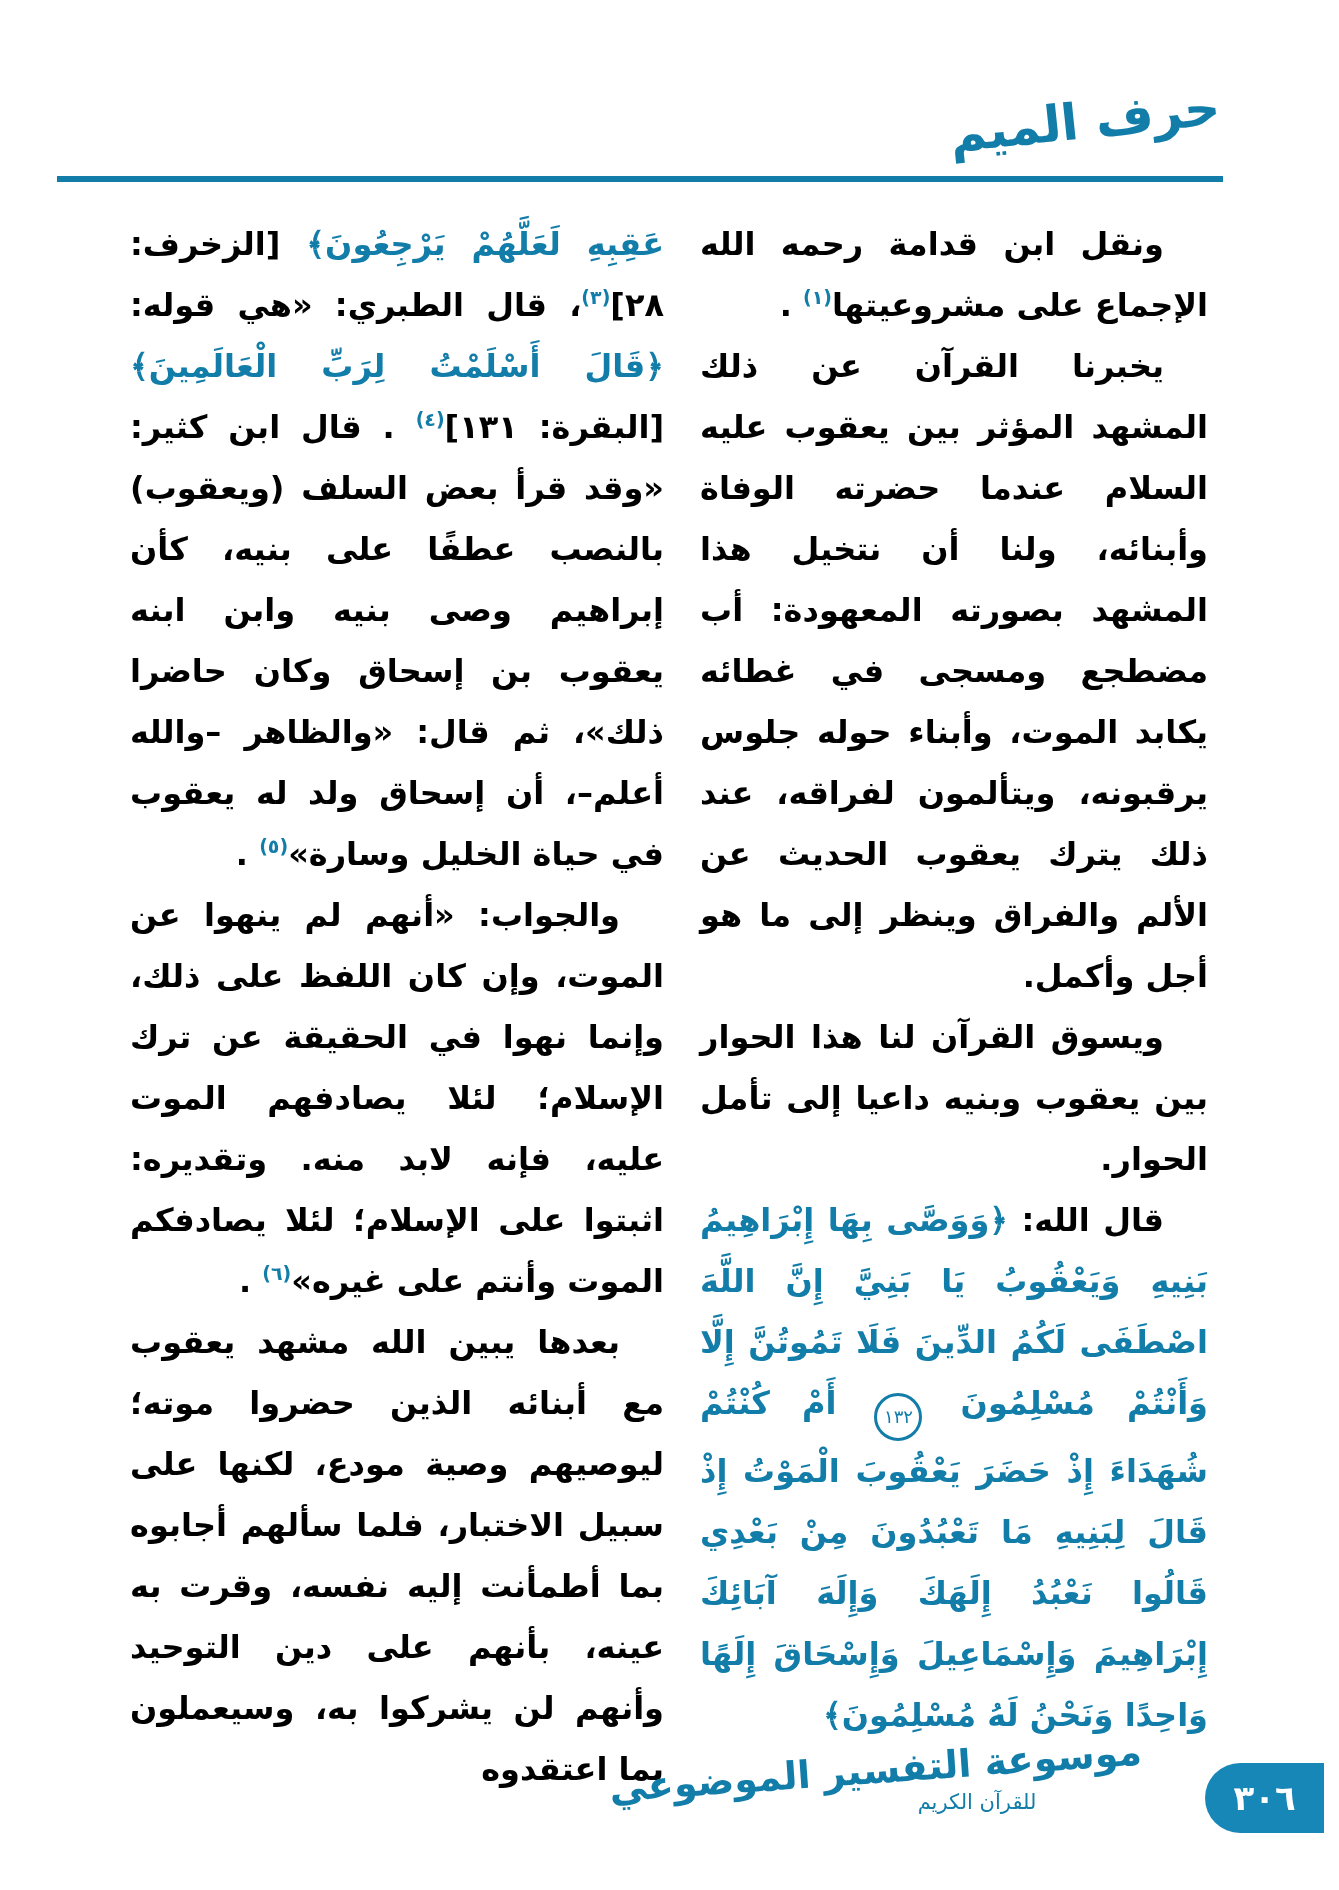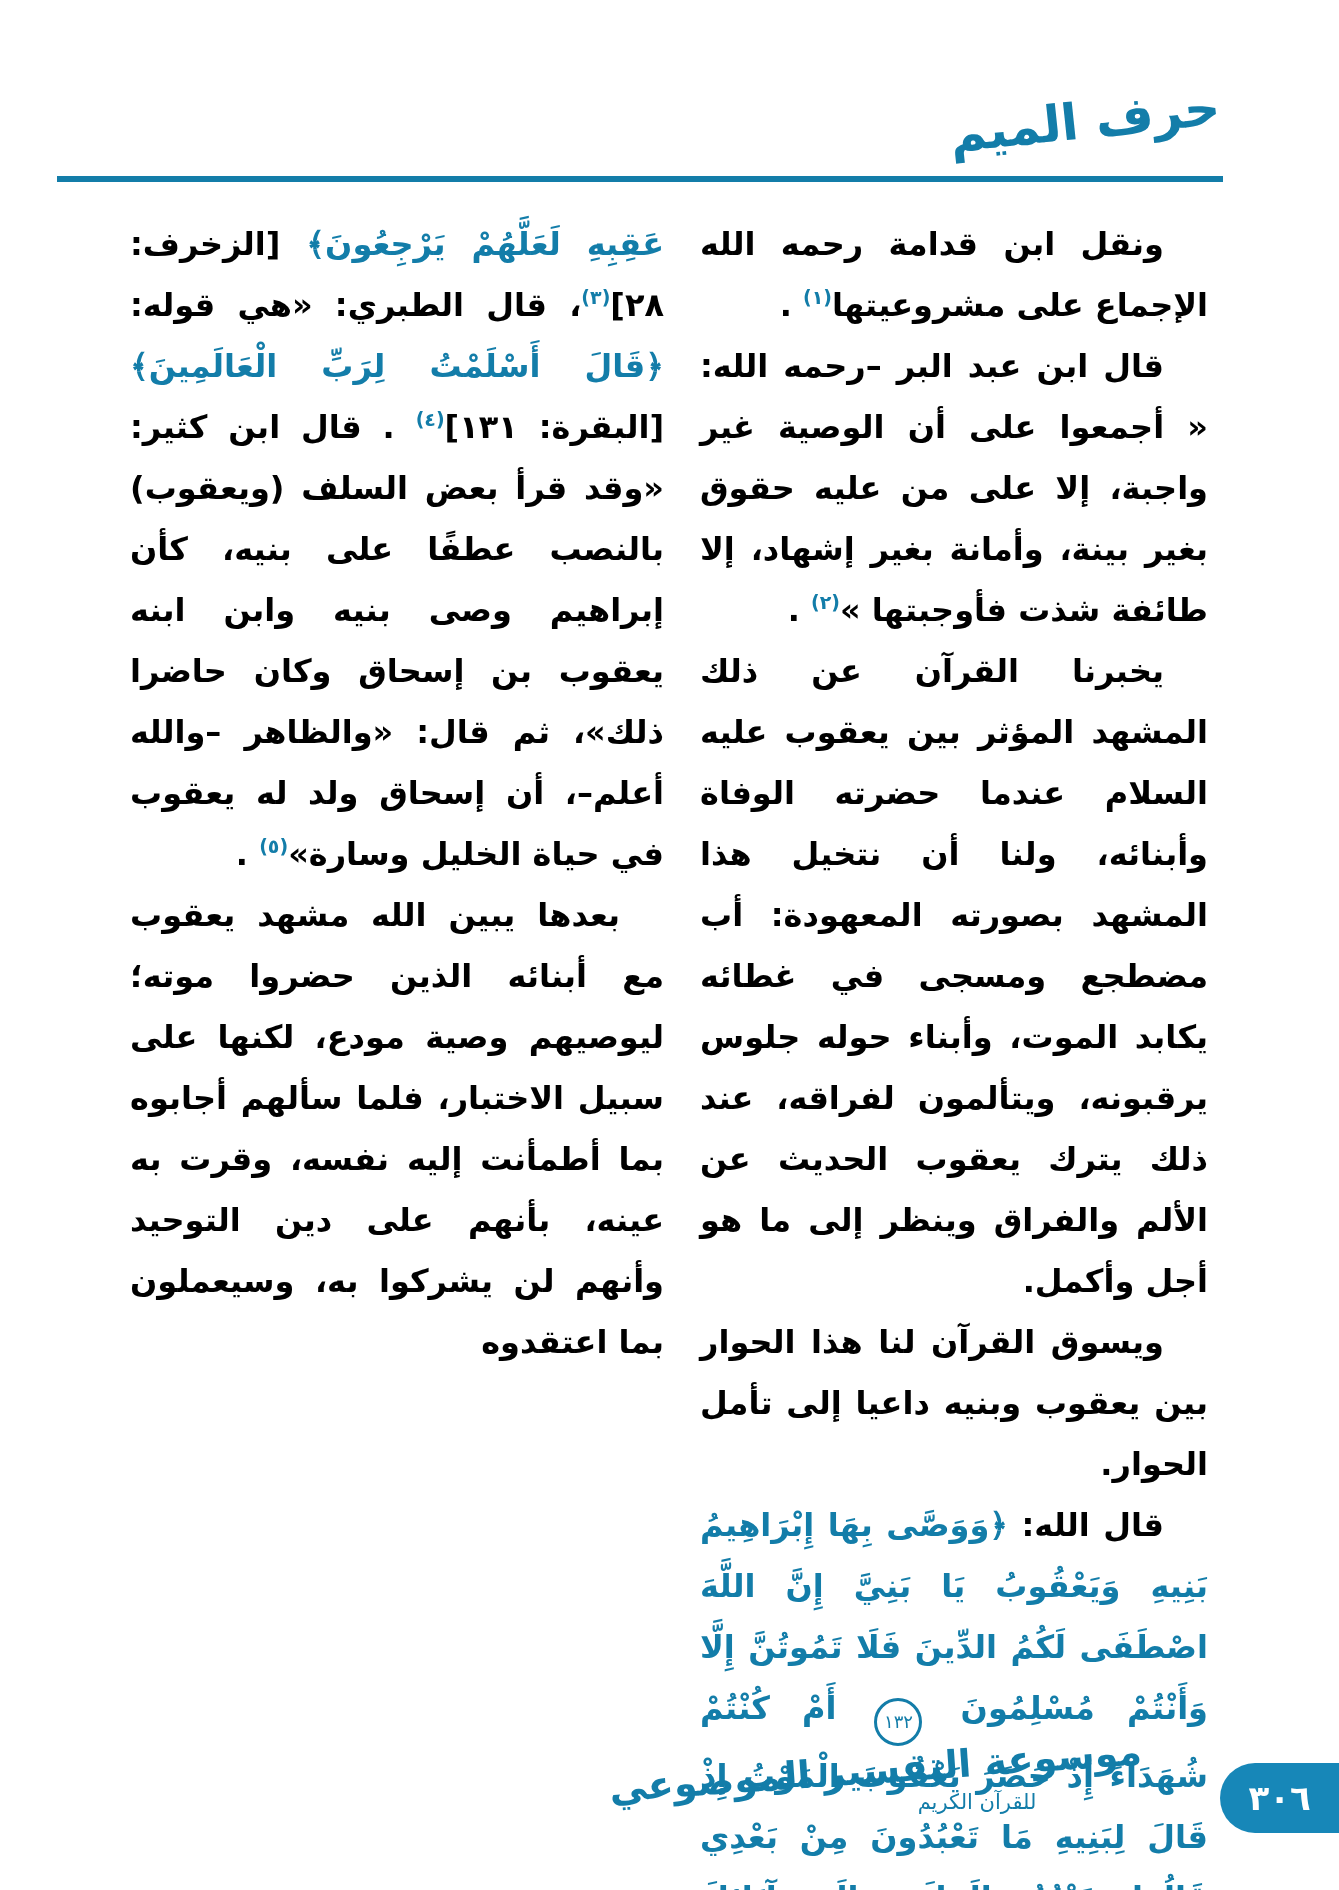--- a/index.html
+++ b/index.html
@@ -62,52 +62,52 @@
     text-indent:0;
   }
   
   .footer-logo{
     position:absolute;top:1742px;left:812px;width:330px;
     text-align:center;color:var(--accent);line-height:1.15;
   }
   .logo-line1{font-size:38px;font-weight:bold;transform:rotate(-4deg);white-space:nowrap;}
   .logo-line2{font-size:21px;font-weight:normal;margin-top:4px;}
   .page-badge{
-    position:absolute;top:1763px;right:0;width:119px;height:70px;
+    position:absolute;top:1763px;right:15px;width:119px;height:70px;
     background:var(--badge);
     border-radius:35px 0 0 35px;
     display:flex;align-items:center;justify-content:center;
     color:#fff;font-size:34px;font-weight:bold;
   }
 </style>
 </head>
 <body>
 
 <div class="page">
 
   <div class="section-title">حرف الميم</div>
   <div class="header-rule"></div>
 
   <div class="columns">
 
     <div class="column col-right">
       <div>
         <p class="para indent"><span class="run-n">ونقل ابن قدامة رحمه الله الإجماع على مشروعيتها</span><span class="run-m">(١)</span><span class="run-n"> .</span></p>
-        <p class="para indent"><span class="run-n">قال ابن عبد البر –رحمه الله: « أجمعوا على أن الوصية غير واجبة، إلا على من عليه حقوق بغير بينة، وأمانة بغير إشهاد، إلا طائفة شذت فأوجبتها »</span><span class="run-m">(٢)</span><span class="run-n"> .</span></p>
         <p class="para indent"><span class="run-n">يخبرنا القرآن عن ذلك المشهد المؤثر بين يعقوب عليه السلام عندما حضرته الوفاة وأبنائه، ولنا أن نتخيل هذا المشهد بصورته المعهودة: أب مضطجع ومسجى في غطائه يكابد الموت، وأبناء حوله جلوس يرقبونه، ويتألمون لفراقه، عند ذلك يترك يعقوب الحديث عن الألم والفراق وينظر إلى ما هو أجل وأكمل.</span></p>
         <p class="para indent"><span class="run-n">ويسوق القرآن لنا هذا الحوار بين يعقوب وبنيه داعيا إلى تأمل الحوار.</span></p>
         <p class="para indent"><span class="run-n">قال الله: </span><span class="run-q">﴿وَوَصَّى بِهَا إِبْرَاهِيمُ بَنِيهِ وَيَعْقُوبُ يَا بَنِيَّ إِنَّ اللَّهَ اصْطَفَى لَكُمُ الدِّينَ فَلَا تَمُوتُنَّ إِلَّا وَأَنْتُمْ مُسْلِمُونَ </span><span class="run-a">١٣٢</span><span class="run-q"> أَمْ كُنْتُمْ شُهَدَاءَ إِذْ حَضَرَ يَعْقُوبَ الْمَوْتُ إِذْ قَالَ لِبَنِيهِ مَا تَعْبُدُونَ مِنْ بَعْدِي قَالُوا نَعْبُدُ إِلَهَكَ وَإِلَهَ آبَائِكَ إِبْرَاهِيمَ وَإِسْمَاعِيلَ وَإِسْحَاقَ إِلَهًا وَاحِدًا وَنَحْنُ لَهُ مُسْلِمُونَ﴾</span></p>
 
       </div>
 
     </div>
 
     <div class="column col-left">
       <div>
         <p class="para"><span class="run-q">عَقِبِهِ لَعَلَّهُمْ يَرْجِعُونَ﴾</span><span class="run-n"> [الزخرف: ٢٨]</span><span class="run-m">(٣)</span><span class="run-n">، قال الطبري: «هي قوله: </span><span class="run-q">﴿قَالَ أَسْلَمْتُ لِرَبِّ الْعَالَمِينَ﴾</span><span class="run-n"> [البقرة: ١٣١]</span><span class="run-m">(٤)</span><span class="run-n"> . قال ابن كثير: «وقد قرأ بعض السلف (ويعقوب) بالنصب عطفًا على بنيه، كأن إبراهيم وصى بنيه وابن ابنه يعقوب بن إسحاق وكان حاضرا ذلك»، ثم قال: «والظاهر –والله أعلم–، أن إسحاق ولد له يعقوب في حياة الخليل وسارة»</span><span class="run-m">(٥)</span><span class="run-n"> .</span></p>
+        <p class="para indent"><span class="run-n">والجواب: «أنهم لم ينهوا عن الموت، وإن كان اللفظ على ذلك، وإنما نهوا في الحقيقة عن ترك الإسلام؛ لئلا يصادفهم الموت عليه، فإنه لابد منه. وتقديره: اثبتوا على الإسلام؛ لئلا يصادفكم الموت وأنتم على غيره»</span><span class="run-m">(٦)</span><span class="run-n"> .</span></p>
         <p class="para indent"><span class="run-n">بعدها يبين الله مشهد يعقوب مع أبنائه الذين حضروا موته؛ ليوصيهم وصية مودع، لكنها على سبيل الاختبار، فلما سألهم أجابوه بما أطمأنت إليه نفسه، وقرت به عينه، بأنهم على دين التوحيد وأنهم لن يشركوا به، وسيعملون بما اعتقدوه </span></p>
       </div>
 
     </div>
 
   </div>
 
   <div class="footer-logo">
     <div class="logo-line1">موسوعة التفسير الموضوعي</div>
     <div class="logo-line2">للقرآن الكريم</div>

